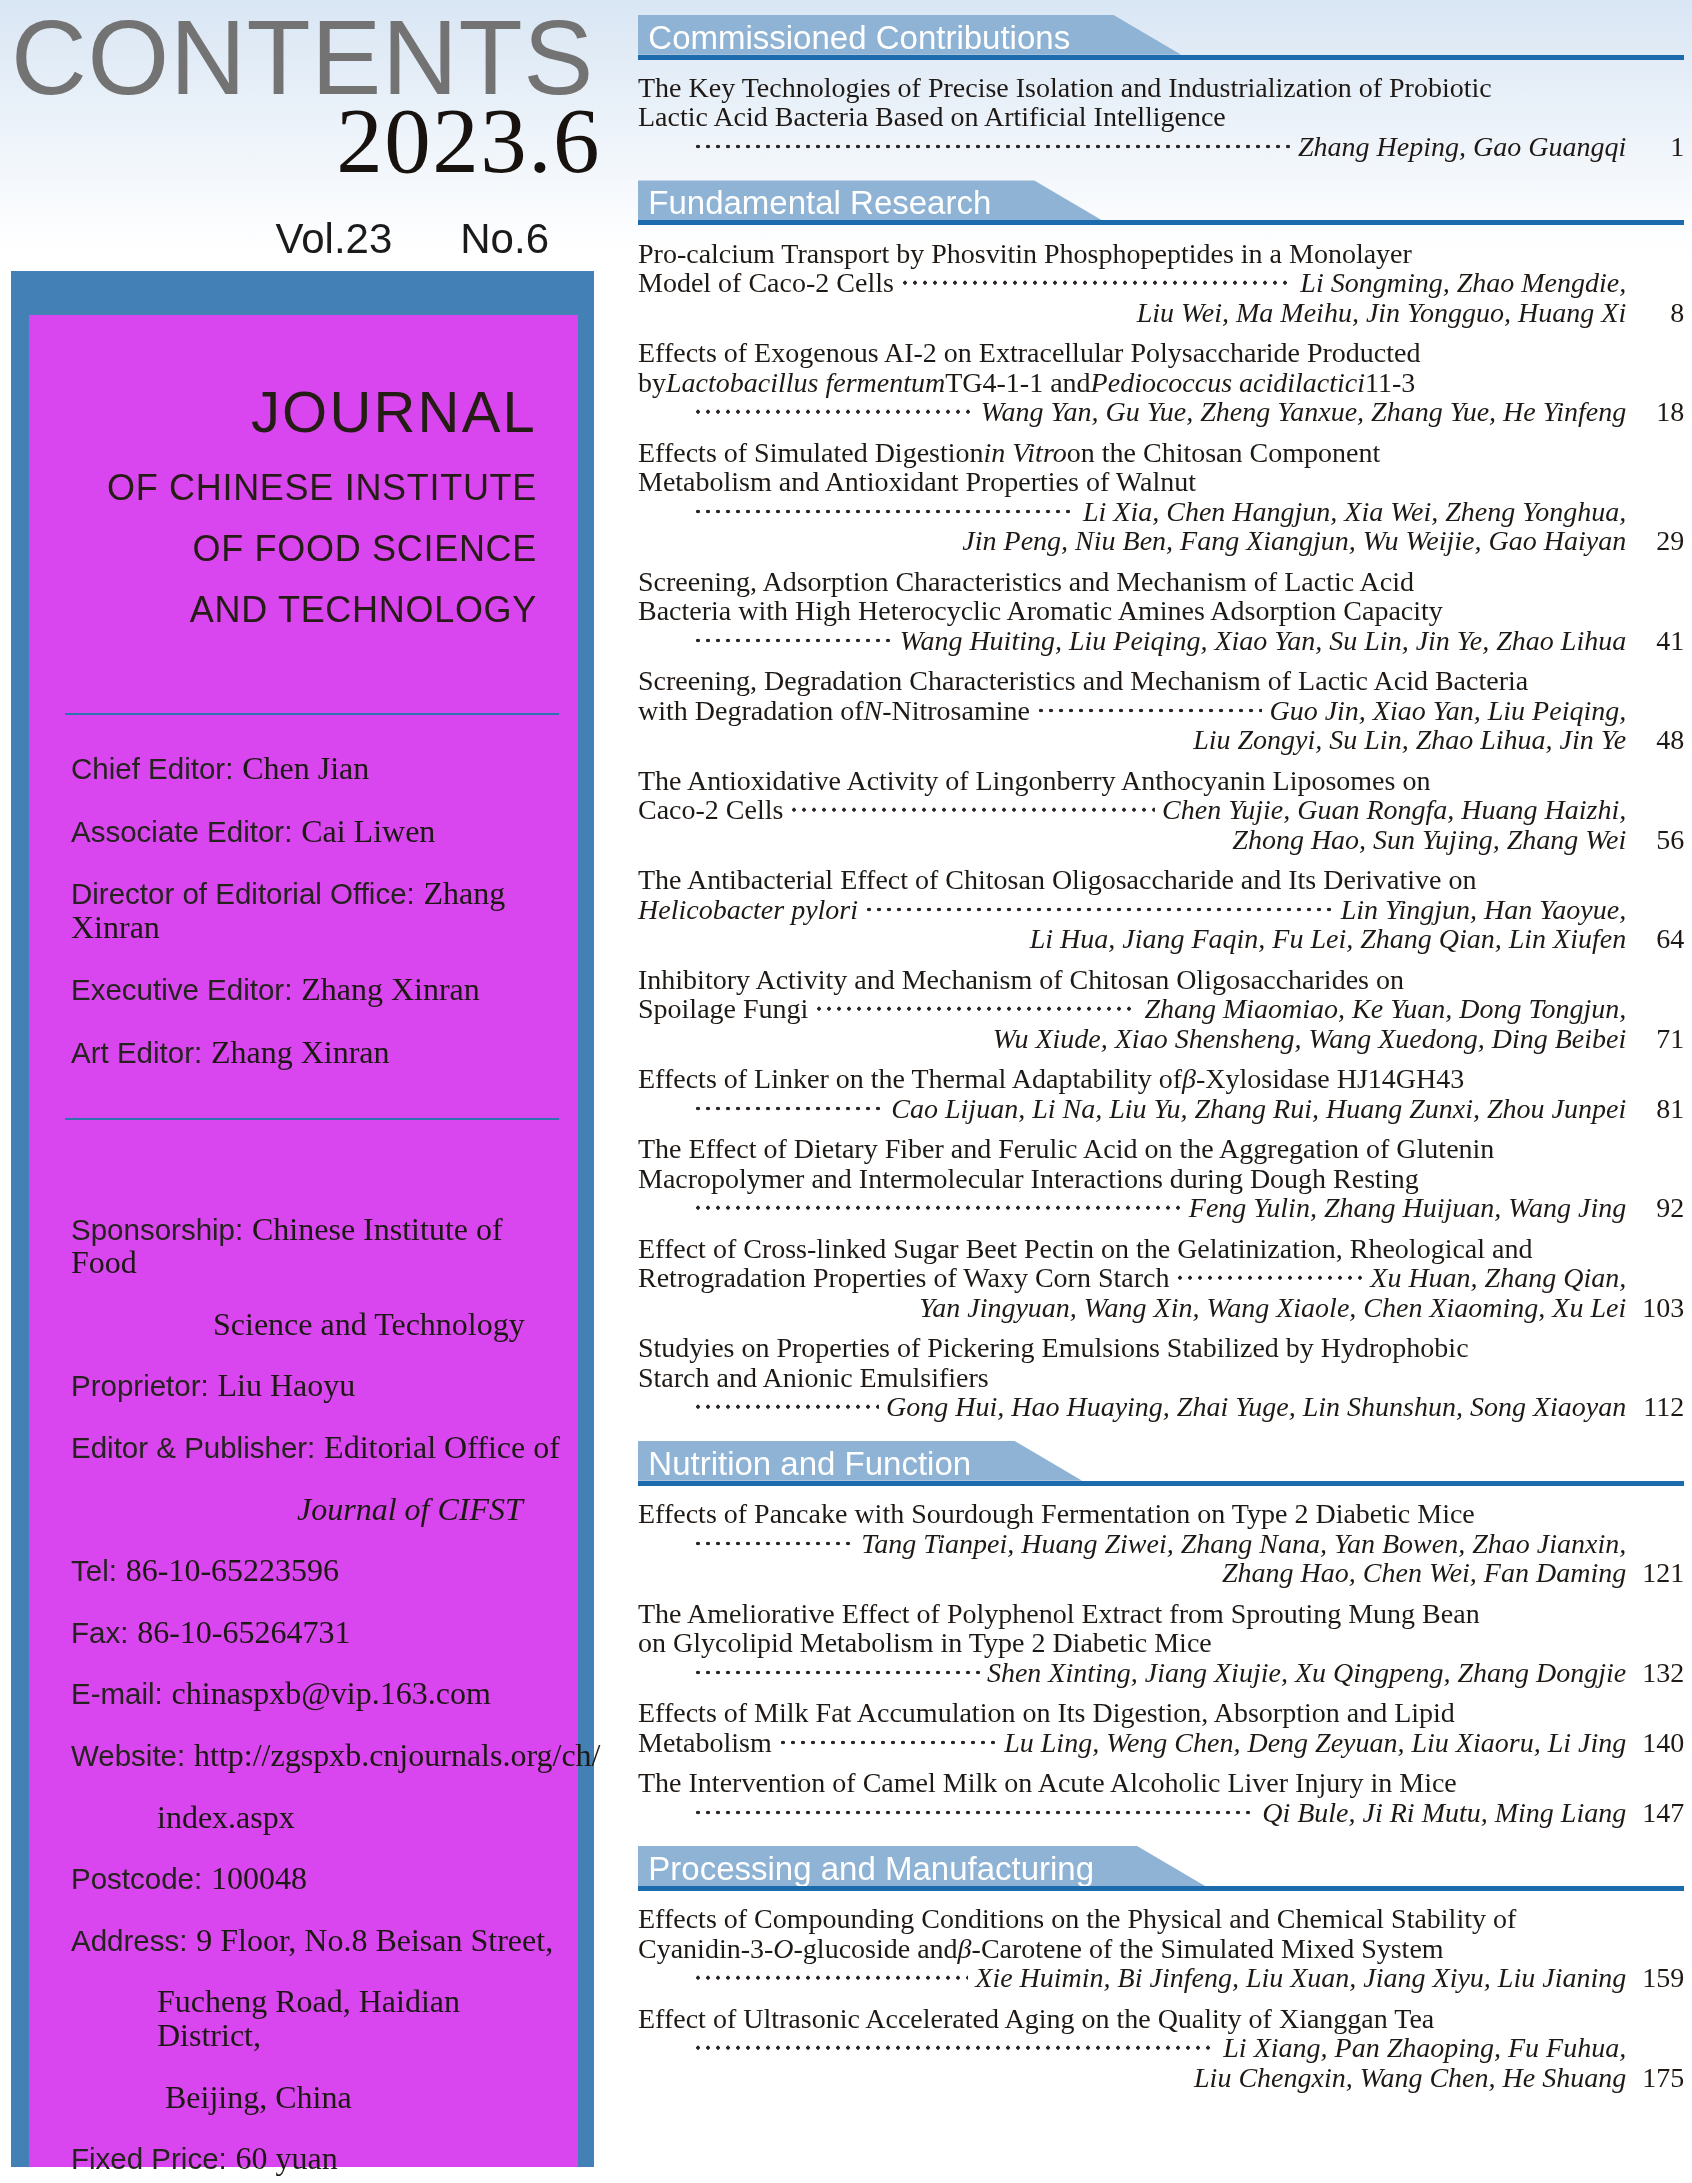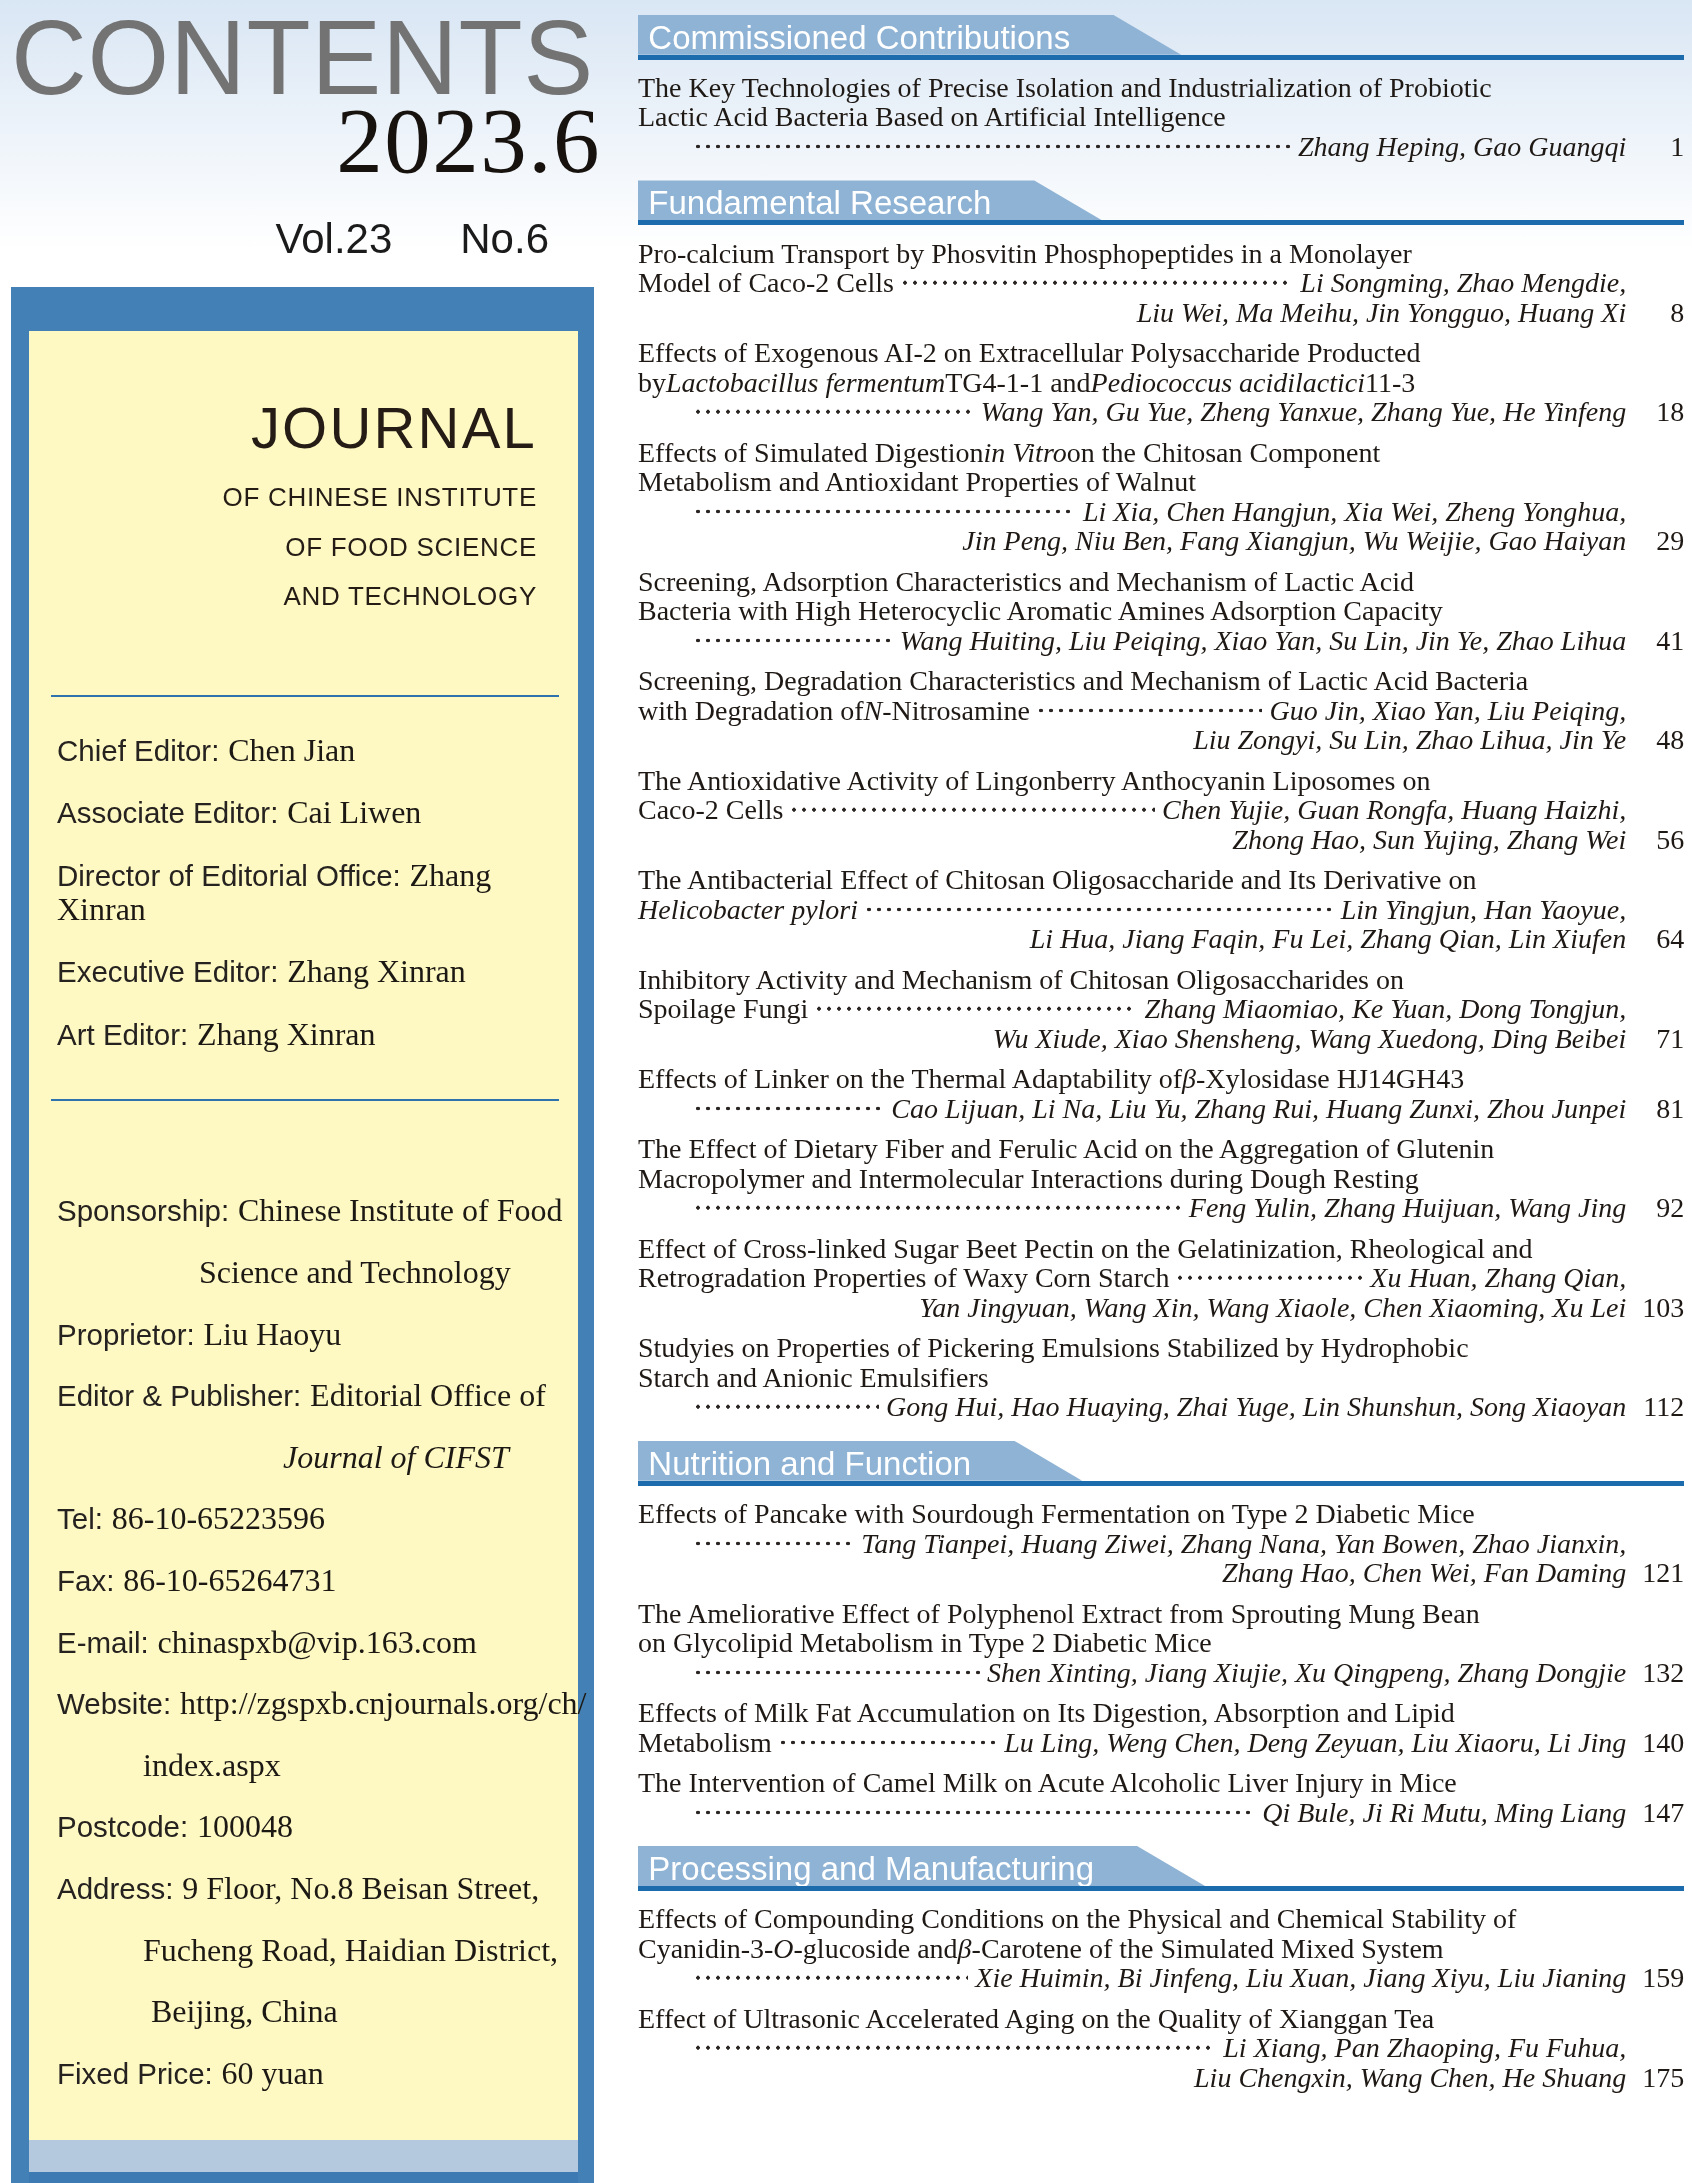--- a/index.html
+++ b/index.html
@@ -21,29 +21,29 @@
     position:absolute;left:11px;top:92px;width:590px;text-align:right;
     font-size:93px;line-height:1.05;color:#17120e;letter-spacing:1.5px;
   }
   .volno-line{
     position:absolute;left:11px;top:215px;width:590px;text-align:right;padding-right:52px;box-sizing:border-box;
     font-family:"Liberation Sans","DejaVu Sans",sans-serif;
     font-size:42px;color:#1b1b1b;
   }
   .volno-line .no{margin-left:68px;}
   .side-box{
-    position:absolute;left:11px;top:287px;width:583px;height:1896px;box-sizing:border-box;
-    background:#fef9c3;
+    position:absolute;left:11px;top:271px;width:583px;height:1896px;box-sizing:border-box;
+    background:#d946ef;
     border-left:18.4px solid #4380b5;border-right:16px solid #4380b5;border-top:44px solid #4380b5;
-    display:flex;flex-direction:column;
+    display:flex;flex-direction:column;padding-left:14px;
   }
   .jr-block{margin-top:65px;text-align:right;padding-right:41px;
     font-family:"Liberation Sans","DejaVu Sans",sans-serif;color:#241c15;}
   .jr-main{font-size:58px;line-height:1.12;letter-spacing:2.2px;margin-bottom:22px;}
-  .jr-sub{font-size:26px;line-height:1.14;letter-spacing:0.7px;margin-bottom:20px;}
+  .jr-sub{font-size:36px;line-height:1.14;letter-spacing:0.7px;margin-bottom:20px;}
   .side-rule{border:none;border-top:2.9px solid #2e73ae;margin:0 19px 0 22px;}
   .rule-1{margin-top:63px;}
   .rule-2{margin-top:19px;}
   .editors-block{margin-top:37px;padding-left:28px;padding-right:8.8px;}
   .side-row{margin-bottom:29px;line-height:1.05;}
   .side-row .lbl{font-family:"Liberation Sans","DejaVu Sans",sans-serif;font-size:29.5px;color:#262220;}
   .side-row .val{font-size:32px;color:#1c1813;margin-left:8.8px;}
   .info-block{margin-top:93px;padding-left:28px;padding-right:8.8px;}
   .info-block .side-row{margin-bottom:28px;}
   .ind-a{padding-left:142px;}

